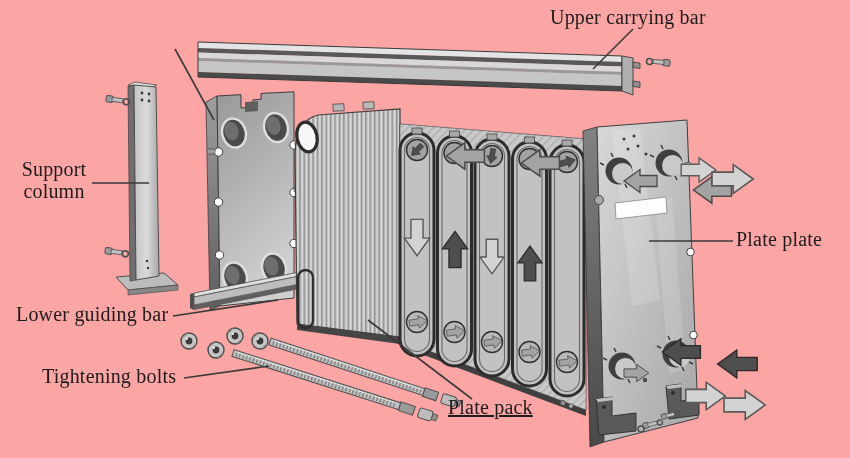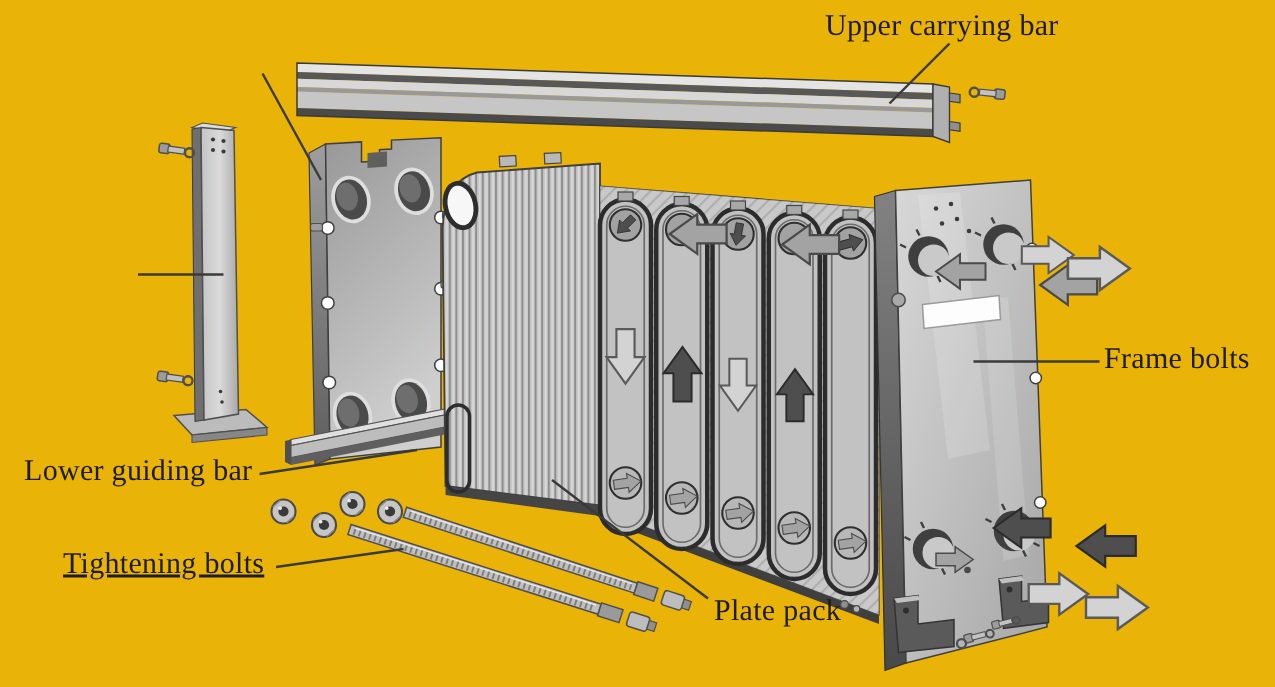--- a/index.html
+++ b/index.html
@@ -1,17 +1,17 @@
 <!DOCTYPE html>
 <html><head>
 <meta charset="utf-8">
 <style>
   html,body{margin:0;padding:0;background:#fff;}
   .stage{
-    position:relative;width:850px;height:458px;background:#eab308;
+    position:relative;width:850px;height:458px;background:#fca5a5;
     overflow:hidden;font-family:"Liberation Serif",serif;
   }
   .stage svg{position:absolute;left:0;top:0;}
   .lbl{
     position:absolute;font-size:20px;line-height:1.12;color:#1c1c1c;
     white-space:nowrap;letter-spacing:.2px;
   }
   .lbl.wrap{white-space:normal;text-align:center;}
   .arrLight{fill:#d3d3d3;stroke:#5a5a5a;stroke-width:1.3;}
   .arrMid{fill:#a3a3a3;stroke:#4a4a4a;stroke-width:1.3;}
@@ -289,17 +289,18 @@
     <line class="leader" x1="175" y1="49" x2="214" y2="120"></line>
     <line class="leader" x1="92" y1="183" x2="149" y2="183"></line>
     <line class="leader" x1="733" y1="241" x2="649" y2="241"></line>
     <line class="leader" x1="173" y1="316" x2="278" y2="300"></line>
     <line class="leader" x1="184" y1="378" x2="269" y2="366"></line>
     <line class="leader" x1="472" y1="399" x2="368" y2="320"></line>
   </g>
 </svg>
 
   <div class="lbl" style="left:550px;top:6px;">Upper carrying bar</div>
-  <div class="lbl" style="left:736px;top:228px;">Frame bolts</div>
+  <div class="lbl wrap" style="left:6px;top:158px;width:96px;">Support column</div>
+  <div class="lbl" style="left:736px;top:228px;">Plate plate</div>
   <div class="lbl" style="left:16px;top:303px;">Lower guiding bar</div>
-  <div class="lbl" style="left:42px;top:365px;text-decoration:underline;">Tightening bolts</div>
-  <div class="lbl" style="left:476px;top:396px;">Plate pack</div>
+  <div class="lbl" style="left:42px;top:365px;">Tightening bolts</div>
+  <div class="lbl" style="left:448px;top:396px;text-decoration:underline;">Plate pack</div>
 </div>
 
 </body></html>

